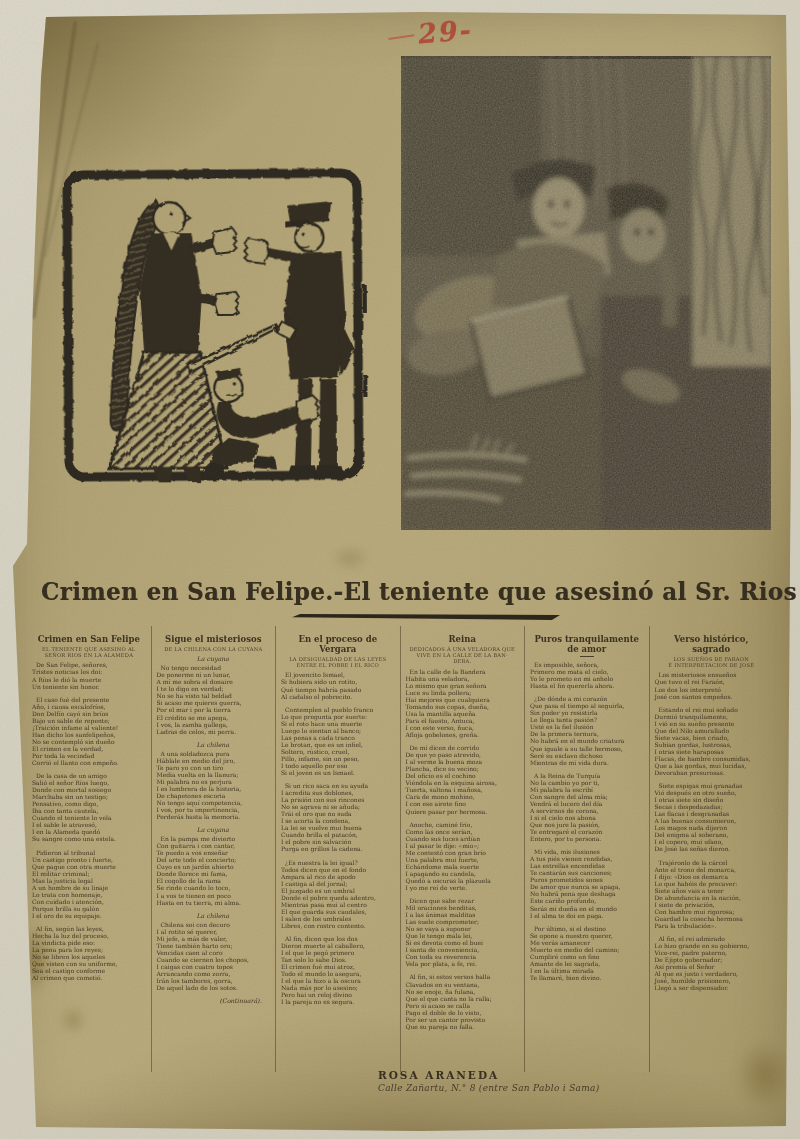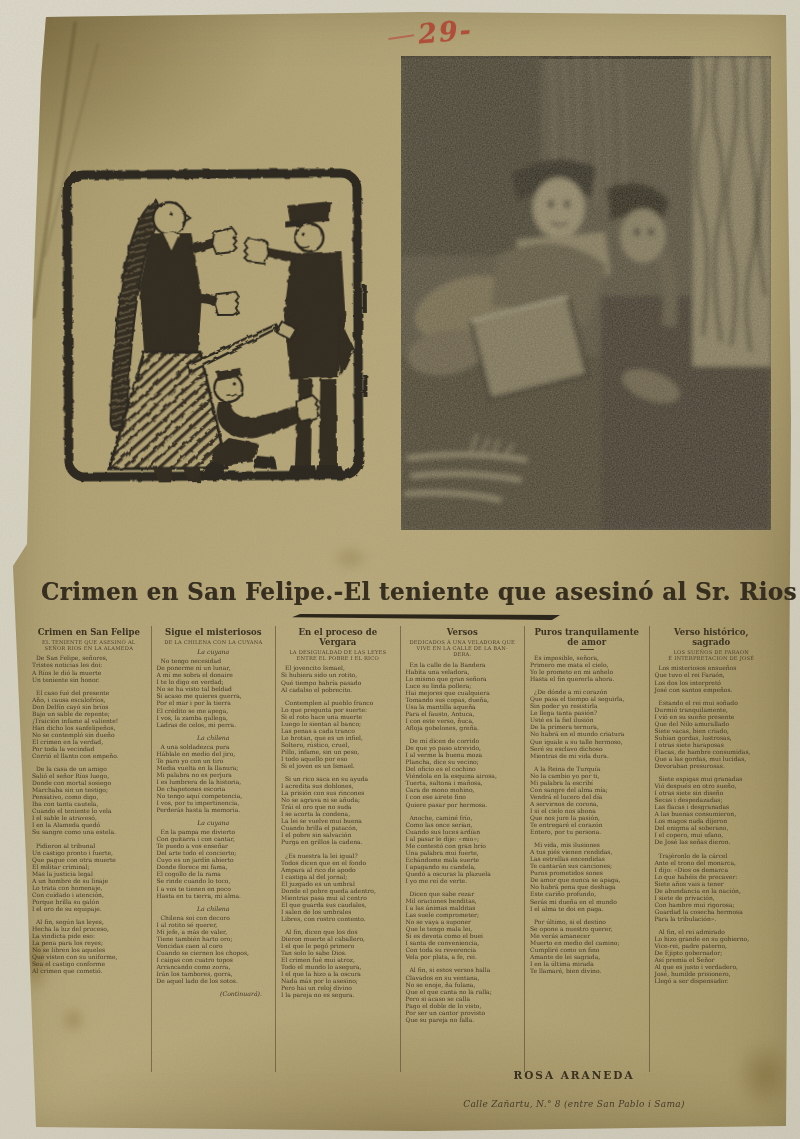--- a/index.html
+++ b/index.html
@@ -52,31 +52,31 @@
   }
   #headline-rule{
     position:absolute;left:292px;top:614px;width:268px;height:6px;background:#2d261a;
     clip-path:polygon(0 55%,3% 0,100% 18%,97% 100%);
   }
 
   
   #columns{position:absolute;left:27px;top:626px;width:746px;height:446px;display:flex;}
   .col{flex:1 1 0;min-width:0;padding:0 5px;border-left:1px solid rgba(66,54,32,.5);}
   .col:first-child{border-left:none;}
-  .col-title{font-weight:bold;font-size:8.5px;line-height:10px;text-align:center;color:#3c3323;margin:1px 0 2px;}
+  .col-title{font-weight:bold;font-size:8.5px;line-height:10px;text-align:center;color:#3c3323;margin:8px 0 2px;}
   .col-sub{font-size:5.2px;line-height:6.2px;text-align:center;color:#4a3f2b;text-transform:uppercase;letter-spacing:.2px;margin:0 0 3px;white-space:pre-line;}
   .col-subdash{width:14px;height:1px;background:#4a3f2b;margin:0 auto 4px;}
   .stanza{margin:0 0 6px;font-size:6px;line-height:7.05px;color:rgba(54,44,28,.92);white-space:pre-line;text-indent:4px;}
   .stanza-head{font-style:italic;font-size:6.2px;line-height:8px;text-align:center;color:rgba(54,44,28,.95);margin:1px 0 1px;}
   .col-note{font-style:italic;font-size:6.2px;text-align:right;color:rgba(54,44,28,.95);padding-right:8px;}
 
   
-  #footer{position:absolute;left:378px;top:1069px;width:392px;text-align:center;}
+  #footer{position:absolute;left:378px;top:1069px;width:392px;}
   #footer .pub{font-weight:bold;font-size:10.5px;letter-spacing:2px;color:#3a3122;}
-  #footer .addr{font-style:italic;font-size:9px;color:#473c28;margin-top:18px;letter-spacing:.3px;}
+  #footer .addr{font-style:italic;font-size:9px;color:#473c28;margin-top:2px;letter-spacing:.3px;}
 
   
   #grain{position:absolute;inset:0;pointer-events:none;mix-blend-mode:multiply;opacity:.5;}
 </style>
 </head>
 <body>
 
 <div id="stage">
 
   <div id="sheet">
@@ -389,21 +389,21 @@
 I el que le pegó primero
 Tan solo lo sabe Dios.
 El crimen fué mui atroz,
 Todo el mundo lo asegura,
 I el que la hizo a la oscura
 Nada más por lo asesino;
 Pero hai un reloj divino
 I la pareja no es segura.</div>
       </div>
       <div class="col">
-        <div class="col-title">Versos</div>
+        <div class="col-title">Reina</div>
         <div class="col-sub">DEDICADOS Á UNA VELADORA QUE
 VIVE EN LA CALLE DE LA BAN-
 DERA.</div>
         <div class="stanza">En la calle de la Bandera
 Habita una veladora,
 Lo mismo que gran señora
 Luce su linda pollera;
 Hai mejores que cualquiera
 Tomando sus copas, dueña,
 Usa la mantilla aqueña

